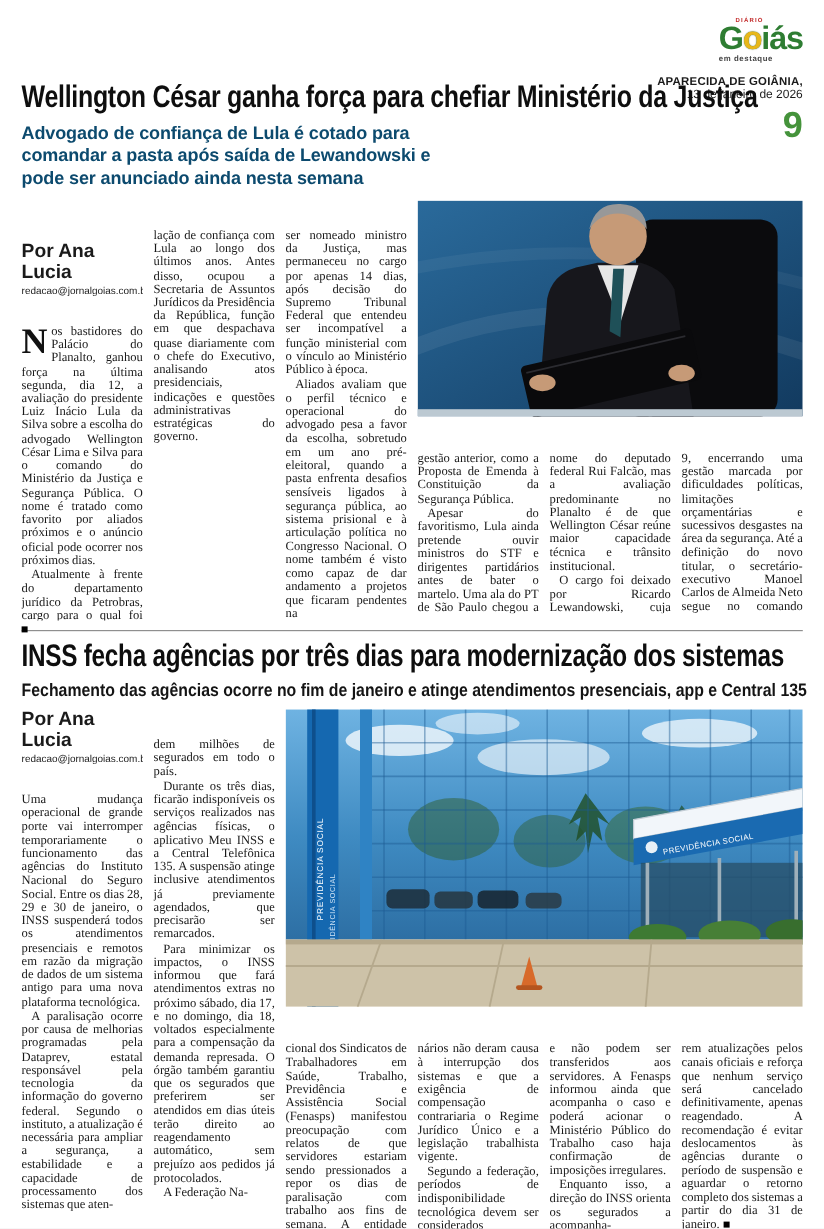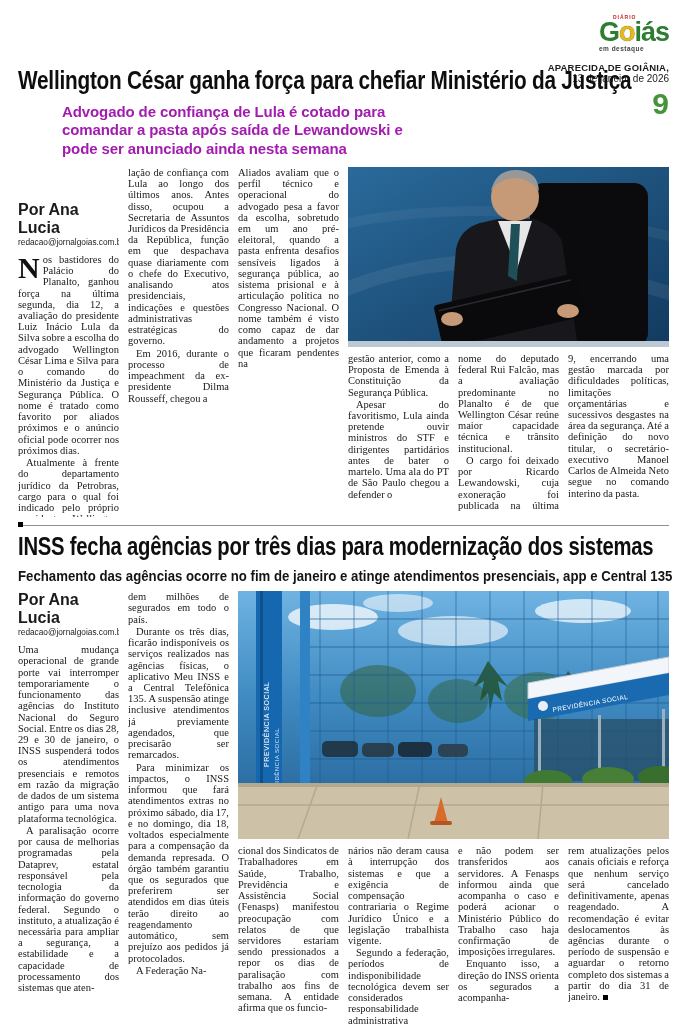--- a/index.html
+++ b/index.html
@@ -25,22 +25,22 @@
   .head-vbar { width:1px; background:#8a8a8a; height:30px; margin:0 8px 2px 8px; }
   .pagenum { font:700 30px/0.9 "Liberation Sans", sans-serif; color:#45933b; padding-bottom:2px; }
 
   
   .headline1 {
     font:700 26px/1.1 "Liberation Sans", sans-serif; color:#0e0e0e;
     white-space:nowrap; transform:scaleX(0.80); transform-origin:left center;
     width:125%; margin-top:10px; letter-spacing:-0.3px;
   }
   .subtitle1 {
-    width:352px; font:600 15px/1.25 "Liberation Sans", sans-serif; color:#a21caf;
-    margin-top:8px; letter-spacing:-0.1px;margin-left:44px;
+    width:352px; font:600 15px/1.25 "Liberation Sans", sans-serif; color:#0c4a6e;
+    margin-top:8px; letter-spacing:-0.1px;
   }
   .headline2 {
     font:700 26px/1.05 "Liberation Sans", sans-serif; color:#0e0e0e;
     white-space:nowrap; transform:scaleX(0.78); transform-origin:left center;
     width:130%; margin-top:7px; letter-spacing:-0.3px;
   }
   .subtitle2 {
     font:600 15px/1.2 "Liberation Sans", sans-serif; color:#141414;
     white-space:nowrap; transform:scaleX(0.88); transform-origin:left center;
     width:115%; margin-top:7px;
@@ -59,21 +59,21 @@
   .col.pad-top { padding-top:34px; }
   .rblock-a1 { flex:0 0 321px; width:321px; }
   .rblock-a2 { flex:0 0 431px; width:431px; }
   .photo-frame { display:block; line-height:0; }
   .under-photo { display:flex; gap:9px; margin-top:6px; overflow:hidden; }
   .under-photo.h-a1 { height:158px; }
   .under-photo.h-a2 { height:181px; }
 
   .bp {
     font:10.5px/1.07 "Liberation Serif", serif; text-align:justify;
-    color:#191919; hyphens:auto; -webkit-hyphens:auto; word-spacing:-0.3px;
+    color:#191919; hyphens:auto; -webkit-hyphens:auto; word-spacing:-0.3px;margin-top:24px;
   }
   .bp + .bp { text-indent:8px; margin-top:1px; }
   .dropcap {
     float:left; font:700 30px/25px "Liberation Serif", serif; color:#111;
     margin:1px 3px 0 0;
   }
   .endmark { display:inline-block; width:5px; height:5px; background:#000; margin-left:3px; }
 
   
   .article-divider { position:relative; border-top:1px solid #8f8f8f; margin:8px 0 0 0; }
@@ -108,23 +108,23 @@
         <div class="col pad-top">
           <div class="byline">
             <span class="bname">Por Ana Lucia</span>
             <span class="bmail">redacao@jornalgoias.com.br</span>
           </div>
           <p class="bp"><span class="dropcap">N</span><span>os bastidores do Palácio do Planalto, ganhou força na última segunda, dia 12, a avaliação do presidente Luiz Inácio Lula da Silva sobre a escolha do advogado Wellington César Lima e Silva para o comando do Ministério da Justiça e Segurança Pública. O nome é tratado como favorito por aliados próximos e o anúncio oficial pode ocorrer nos próximos dias.</span></p>
           <p class="bp">Atualmente à frente do departamento jurídico da Petrobras, cargo para o qual foi indicado pelo próprio presidente, Wellington César construiu uma re-</p>
         </div>
         <div class="col">
           <p class="bp">lação de confiança com Lula ao longo dos últimos anos. Antes disso, ocupou a Secretaria de Assuntos Jurídicos da Presidência da República, função em que despachava quase diariamente com o chefe do Executivo, analisando atos presidenciais, indicações e questões administrativas estratégicas do governo.</p>
-          <p class="bp">Em 2016, durante o processo de impeachment da ex-presidente Dilma Rousseff, chegou a</p>
-        </div>
-        <div class="col">
+        </div>
+        <div class="col">
+          <p class="bp">ser nomeado ministro da Justiça, mas permaneceu no cargo por apenas 14 dias, após decisão do Supremo Tribunal Federal que entendeu ser incompatível a função ministerial com o vínculo ao Ministério Público à época.</p>
           <p class="bp">Aliados avaliam que o perfil técnico e operacional do advogado pesa a favor da escolha, sobretudo em um ano pré-eleitoral, quando a pasta enfrenta desafios sensíveis ligados à segurança pública, ao sistema prisional e à articulação política no Congresso Nacional. O nome também é visto como capaz de dar andamento a projetos que ficaram pendentes na</p>
         </div>
 
         <div class="rblock-a1">
 
           <span class="photo-frame">
             <svg width="321" height="180" viewBox="0 0 321 180" xmlns="http://www.w3.org/2000/svg">
               <defs>
                 <linearGradient id="bg1" x1="0" y1="0" x2="1" y2="1">
                   <stop offset="0" stop-color="#2a6a9b"></stop>

